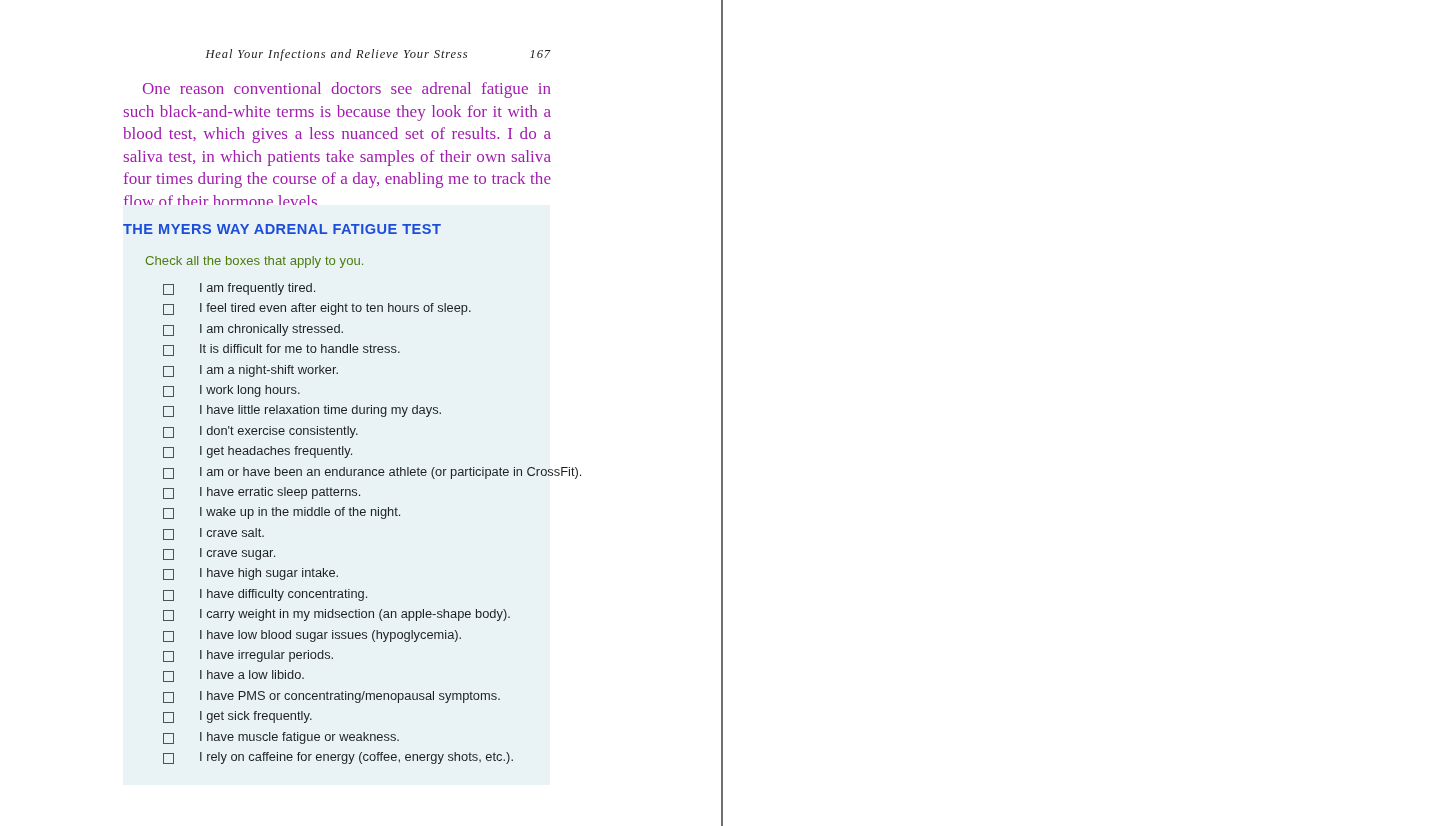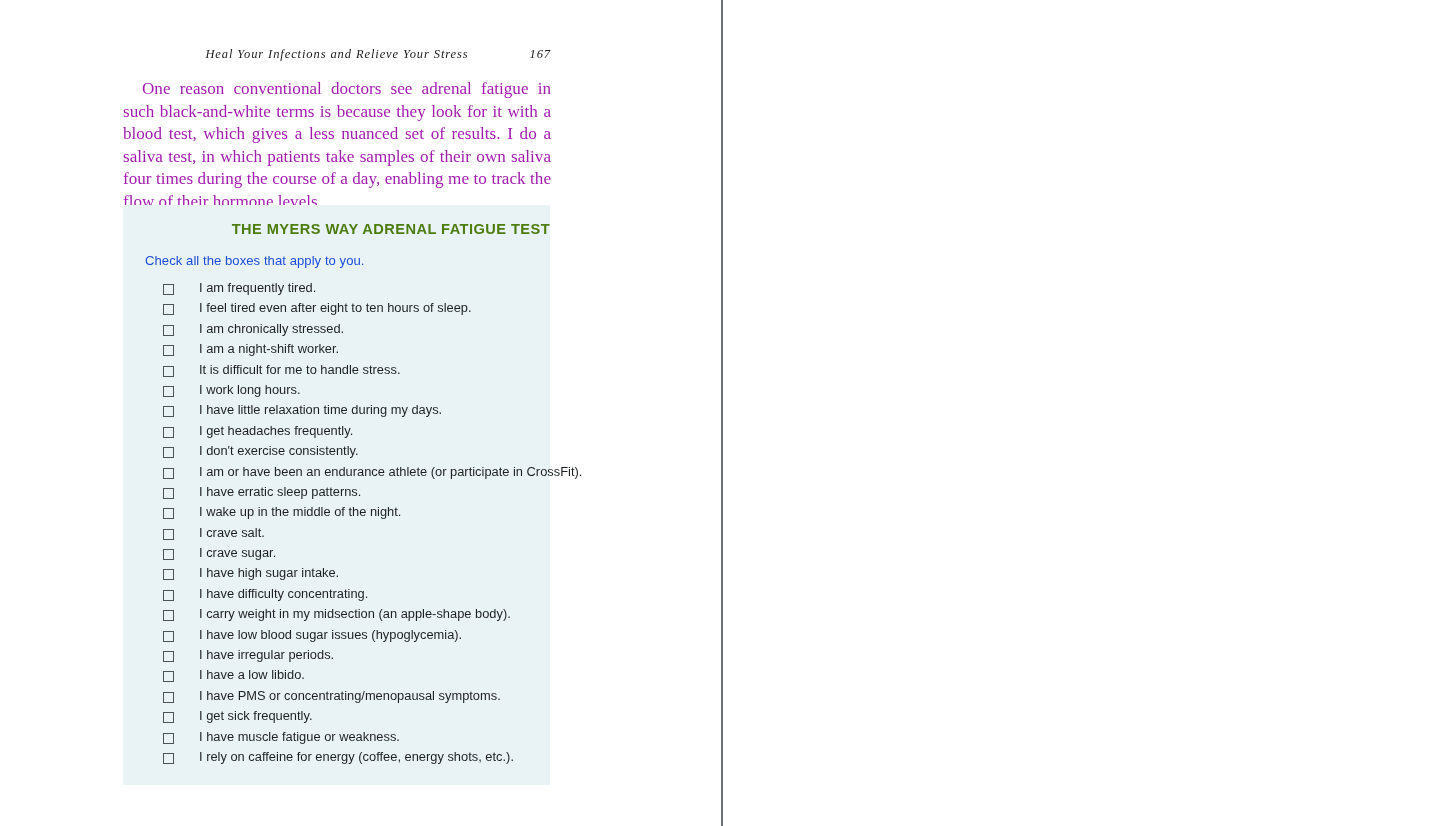--- a/index.html
+++ b/index.html
@@ -87,32 +87,32 @@
     color: #1d2123;
   }
   .box-left {
     left: 123px;
     top: 205px;
     width: 427px;
     height: 580px;
   }
 
   .box-title {
-    text-align: right;
+    text-align: left;
     font-size: 14.6px;
     font-weight: 700;
     letter-spacing: 0.45px;
     margin: 16px 0 0 0;
-    color: #4d7c0f;
+    color: #1d4ed8;
   }
 
   .box-subtitle {
     font-size: 13.1px;
     margin: 16px 0 0 22px;
-    color: #1d4ed8;
+    color: #4d7c0f;
     letter-spacing: 0.05px;
   }
 
   
   .checklist {
     list-style: none;
     margin: 12px 0 0 0;
     padding: 0;
   }
   .check-item {
@@ -165,41 +165,41 @@
           <li class="check-item">
             <span class="checkbox-glyph"></span>
             <span class="check-label">I feel tired even after eight to ten hours of sleep.</span>
           </li>
           <li class="check-item">
             <span class="checkbox-glyph"></span>
             <span class="check-label">I am chronically stressed.</span>
           </li>
           <li class="check-item">
             <span class="checkbox-glyph"></span>
+            <span class="check-label">It is difficult for me to handle stress.</span>
+          </li>
+          <li class="check-item">
+            <span class="checkbox-glyph"></span>
             <span class="check-label">I am a night-shift worker.</span>
           </li>
           <li class="check-item">
             <span class="checkbox-glyph"></span>
-            <span class="check-label">It is difficult for me to handle stress.</span>
-          </li>
-          <li class="check-item">
-            <span class="checkbox-glyph"></span>
             <span class="check-label">I work long hours.</span>
           </li>
           <li class="check-item">
             <span class="checkbox-glyph"></span>
             <span class="check-label">I have little relaxation time during my days.</span>
           </li>
           <li class="check-item">
             <span class="checkbox-glyph"></span>
+            <span class="check-label">I don't exercise consistently.</span>
+          </li>
+          <li class="check-item">
+            <span class="checkbox-glyph"></span>
             <span class="check-label">I get headaches frequently.</span>
-          </li>
-          <li class="check-item">
-            <span class="checkbox-glyph"></span>
-            <span class="check-label">I don't exercise consistently.</span>
           </li>
           <li class="check-item">
             <span class="checkbox-glyph"></span>
             <span class="check-label">I am or have been an endurance athlete (or participate in CrossFit).</span>
           </li>
           <li class="check-item">
             <span class="checkbox-glyph"></span>
             <span class="check-label">I have erratic sleep patterns.</span>
           </li>
           <li class="check-item">

